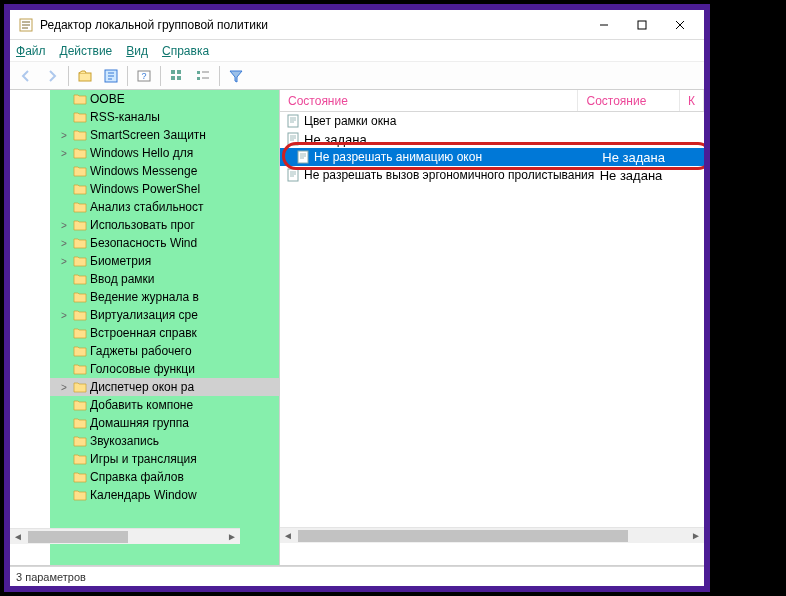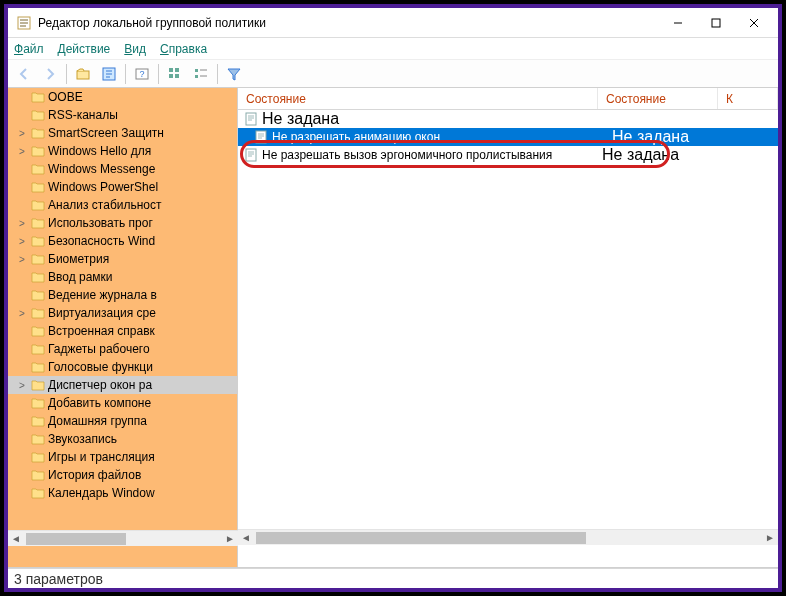--- a/index.html
+++ b/index.html
@@ -1,72 +1,72 @@
 <!DOCTYPE html>
 <html><head>
 <meta charset="utf-8">
 <style>
 * { box-sizing: border-box; margin: 0; padding: 0; }
 body { font-family: "Segoe UI", Tahoma, sans-serif; font-size: 12px; background: #000; padding: 4px; }
-.window { width: 778px; height: 588px; background: #fff; border: 4px solid #4c1d95; display: flex; flex-direction: column; justify-content: flex-end; }
+.window { width: 706px; height: 588px; background: #fff; border: 6px solid #4c1d95; display: flex; flex-direction: column; justify-content: flex-end; }
 
 .titlebar { height: 30px; display: flex; align-items: center; padding: 0 8px; border-bottom: 1px solid #ddd; }
 .titlebar-icon { width: 16px; height: 16px; margin-right: 6px; display: inline-flex; }
 .title-text { flex: 1; font-size: 12px; color: #000; }
 .win-controls { display: flex; gap: 18px; margin-right: 6px; }
 .win-btn { width: 20px; height: 20px; display: flex; align-items: center; justify-content: center; cursor: pointer; color: #333; }
 
 .menubar { height: 22px; display: flex; align-items: center; padding: 0 6px; gap: 14px; border-bottom: 1px solid #eee; }
 .menu-item { font-size: 12px; color: #0f766e; cursor: pointer; }
 .menu-item:first-letter { text-decoration: underline; }
 
 .toolbar { height: 28px; display: flex; align-items: center; padding: 0 4px; gap: 2px; border-bottom: 1px solid #d0d0d0; background: #fdfdfd; }
 .tool-btn { width: 24px; height: 24px; display: flex; align-items: center; justify-content: center; border: 1px solid transparent; cursor: pointer; }
 .tool-btn.disabled { opacity: 0.4; cursor: default; }
 .tool-sep { width: 1px; height: 20px; background: #ccc; margin: 0 2px; }
 
 .content { flex: 1; display: flex; border-bottom: 1px solid #d0d0d0; overflow: hidden; }
 
-.tree-panel { width: 230px; border-right: 1px solid #d0d0d0; overflow-y: auto; overflow-x: hidden; position: relative; background: #fdba74; }
+.tree-panel { width: 230px; border-right: 1px solid #d0d0d0; overflow-y: auto; overflow-x: hidden; position: relative; background: #86efac; margin-left: 40px; }
 .tree-panel::-webkit-scrollbar { width: 16px; height: 16px; }
 .tree-panel::-webkit-scrollbar-track { background: #f0f0f0; }
 .tree-panel::-webkit-scrollbar-thumb { background: #c2c2c2; }
 .tree-node { display: flex; align-items: center; height: 18px; padding-left: 8px; white-space: nowrap; cursor: pointer; }
 .expander { width: 12px; display: inline-block; text-align: center; color: #666; font-size: 10px; }
 .folder-icon { width: 14px; height: 12px; display: inline-block; margin: 0 3px; }
 .tree-label { font-size: 12px; color: #000; }
 .tree-node.selected { background: #d0d0d0; }
 .tree-node.selected .tree-label { }
 
 .right-panel { flex: 1; display: flex; flex-direction: column; overflow: hidden; }
 .list-header { height: 22px; display: flex; align-items: center; border-bottom: 1px solid #d7d7d7; background: #fff; }
-.col-h { padding: 0 8px; font-size: 12px; color: #c2410c; border-right: 1px solid #e8e8e8; height: 100%; display: flex; align-items: center; }
+.col-h { padding: 0 8px; font-size: 12px; color: #ec4899; border-right: 1px solid #e8e8e8; height: 100%; display: flex; align-items: center; }
 .col-h.policy { width: 360px; }
 .col-h.state { width: 120px; }
 .col-h.comment { flex: 1; }
 
 .list-body { flex: 1; overflow: auto; position: relative; }
 .list-row { height: 18px; display: flex; align-items: center; padding-left: 6px; cursor: pointer; }
 .row-icon { width: 14px; height: 14px; margin-right: 4px; display: inline-flex; }
 .row-policy { width: 340px; font-size: 12px; white-space: nowrap; overflow: hidden; text-overflow: ellipsis; }
-.row-state { width: 120px; font-size: 16px; }
+.row-state { width: 120px; font-size: 13px; }
 .list-row.selected { background: #0078d7; color: #fff; padding-left: 16px; }
 .list-row.selected .row-policy, .list-row.selected .row-state { color: #fff; }
 .highlight-ring { position: absolute; border: 3px solid #d02020; border-radius: 14px; pointer-events: none; }
 
 .hscroll { height: 16px; background: #f0f0f0; border-top: 1px solid #e4e4e4; display: flex; align-items: center; }
 .hscroll .arrow { width: 16px; text-align: center; color: #666; font-size: 10px; }
 .hscroll .thumb { height: 12px; background: #c2c2c2; }
 
 .tabs { height: 22px; display: flex; align-items: flex-start; padding-left: 4px; }
 .tab { padding: 2px 0; border: 1px solid #aaa; border-top: none; border-radius: 0 0 4px 4px; font-size: 16px; background: #fff; margin-right: -1px; cursor: pointer; margin-top: 28px; }
 .tab.active { background: #e5e5e5; }
 .tab.inactive { background: #f6f6f6; }
 
-.statusbar { height: 20px; display: flex; align-items: center; padding: 0 6px; font-size: 14px; color: #333; border-top: 1px solid #d7d7d7; }
+.statusbar { height: 20px; display: flex; align-items: center; padding: 0 6px; font-size: 11px; color: #333; border-top: 1px solid #d7d7d7; }
 </style>
 </head>
 <body>
 
 <div class="window">
 
   <div class="titlebar">
     <span class="titlebar-icon">
       <svg viewBox="0 0 16 16">
           <rect x="2" y="2" width="12" height="12" fill="#fff" stroke="#bfa050"></rect>
@@ -303,39 +303,49 @@
           <span class="folder-icon"><svg viewBox="0 0 14 12">
               <path d="M1 2h4l1 1h7v8H1z" fill="#ffe08a" stroke="#caa030" stroke-width="0.7"></path>
             </svg></span>
           <span class="tree-label">Игры и трансляция</span>
         </div>
         <div class="tree-node">
           <span class="expander"></span>
           <span class="folder-icon"><svg viewBox="0 0 14 12">
               <path d="M1 2h4l1 1h7v8H1z" fill="#ffe08a" stroke="#caa030" stroke-width="0.7"></path>
             </svg></span>
-          <span class="tree-label">История файлов</span>
+          <span class="tree-label">Справка файлов</span>
         </div>
         <div class="tree-node">
           <span class="expander"></span>
           <span class="folder-icon"><svg viewBox="0 0 14 12">
               <path d="M1 2h4l1 1h7v8H1z" fill="#ffe08a" stroke="#caa030" stroke-width="0.7"></path>
             </svg></span>
           <span class="tree-label">Календарь Window</span>
         </div>
       </div>
 
     <div class="right-panel">
       <div class="list-header">
         <div class="col-h policy">Состояние</div>
         <div class="col-h state">Состояние</div>
         <div class="col-h comment">К</div>
       </div>
       <div class="list-body" id="list">
         <div class="highlight-ring" style="left:2px; top:30px; width:430px; height:28px;"></div>
+      <div class="list-row">
+            <span class="row-icon">
+              <svg viewBox="0 0 14 14">
+                <rect x="2" y="1" width="10" height="12" fill="#fff" stroke="#8aa"></rect>
+                <path d="M4 4h6M4 6h6M4 8h4" stroke="#8aa" stroke-width="0.8"></path>
+              </svg>
+            </span>
+            <span class="row-policy">Цвет рамки окна</span>
+            <span class="row-state"></span>
+          </div>
           <div class="list-row">
             <span class="row-icon">
               <svg viewBox="0 0 14 14">
                 <rect x="2" y="1" width="10" height="12" fill="#fff" stroke="#8aa"></rect>
                 <path d="M4 4h6M4 6h6M4 8h4" stroke="#8aa" stroke-width="0.8"></path>
               </svg>
             </span>
             <span class="row-state">Не задана</span>
           </div>
           <div class="list-row selected">

